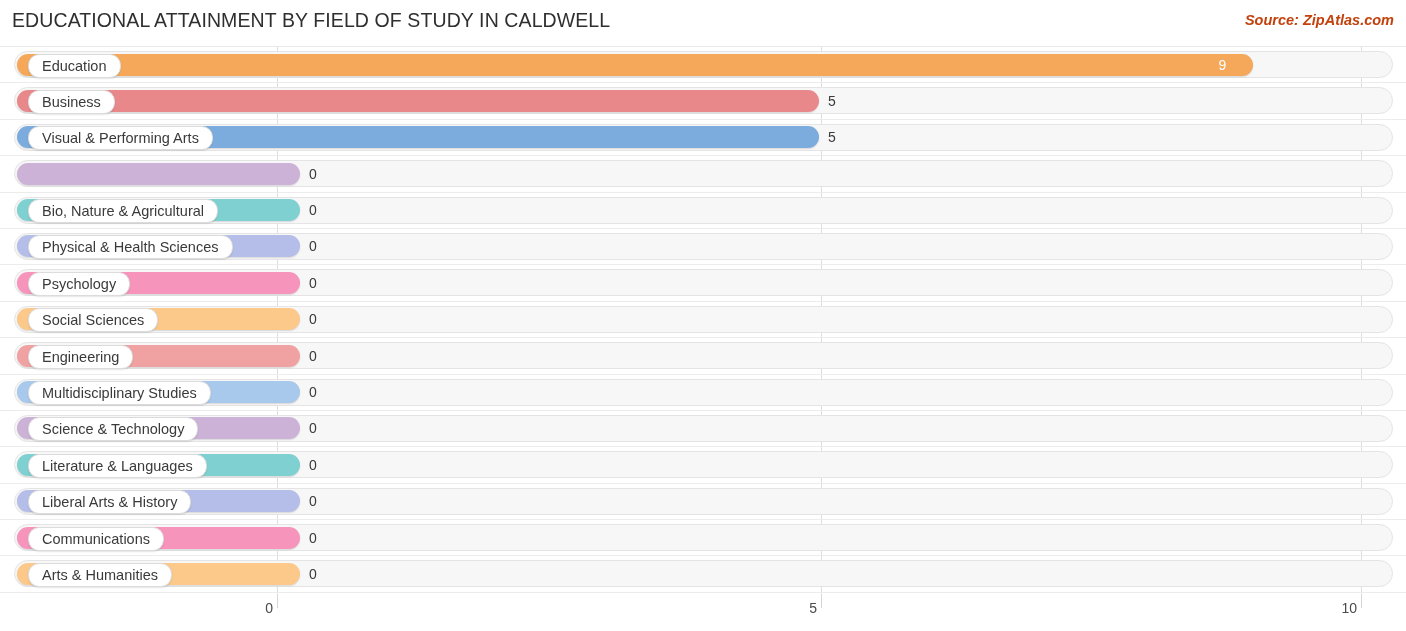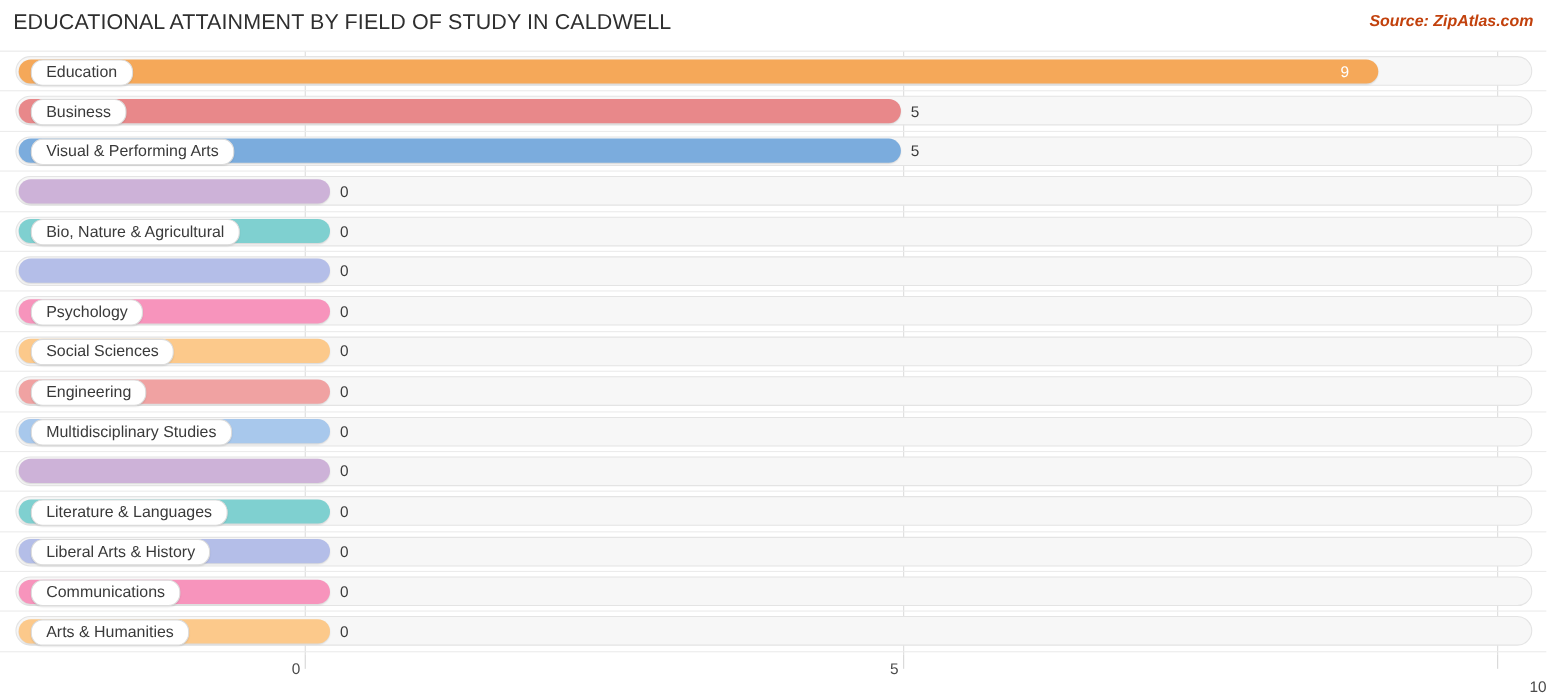--- a/index.html
+++ b/index.html
@@ -217,20 +217,21 @@
       <div class="row">
         <div class="track"></div>
         <div class="bar" style="width: 283px; background: rgb(127, 208, 208);"></div>
         <div class="label-pill">Bio, Nature &amp; Agricultural</div>
         <div class="value-out" style="left: 309px;">0</div>
         <div class="row-sep"></div>
       </div>
       <div class="row">
         <div class="track"></div>
         <div class="bar" style="width: 283px; background: rgb(180, 190, 232);"></div>
+        <div class="label-pill">Physical &amp; Health Sciences</div>
         <div class="value-out" style="left: 309px;">0</div>
         <div class="row-sep"></div>
       </div>
       <div class="row">
         <div class="track"></div>
         <div class="bar" style="width: 283px; background: rgb(247, 148, 188);"></div>
         <div class="label-pill">Psychology</div>
         <div class="value-out" style="left: 309px;">0</div>
         <div class="row-sep"></div>
       </div>
@@ -251,20 +252,21 @@
       <div class="row">
         <div class="track"></div>
         <div class="bar" style="width: 283px; background: rgb(168, 200, 236);"></div>
         <div class="label-pill">Multidisciplinary Studies</div>
         <div class="value-out" style="left: 309px;">0</div>
         <div class="row-sep"></div>
       </div>
       <div class="row">
         <div class="track"></div>
         <div class="bar" style="width: 283px; background: rgb(205, 178, 216);"></div>
+        <div class="label-pill">Science &amp; Technology</div>
         <div class="value-out" style="left: 309px;">0</div>
         <div class="row-sep"></div>
       </div>
       <div class="row">
         <div class="track"></div>
         <div class="bar" style="width: 283px; background: rgb(127, 208, 208);"></div>
         <div class="label-pill">Literature &amp; Languages</div>
         <div class="value-out" style="left: 309px;">0</div>
         <div class="row-sep"></div>
       </div>
@@ -291,14 +293,14 @@
       </div>
     </div>
 </div>
 
 <div class="axis">
     <div class="tick-mark" style="left: 277px;"></div>
     <div class="tick-label" style="left: 273px;">0</div>
     <div class="tick-mark" style="left: 821px;"></div>
     <div class="tick-label" style="left: 817px;">5</div>
     <div class="tick-mark" style="left: 1361px;"></div>
-    <div class="tick-label" style="left: 1406px; margin-top: 16px;">10</div>
+    <div class="tick-label" style="left: 1357px;">10</div>
   </div>
 
 </body></html>

